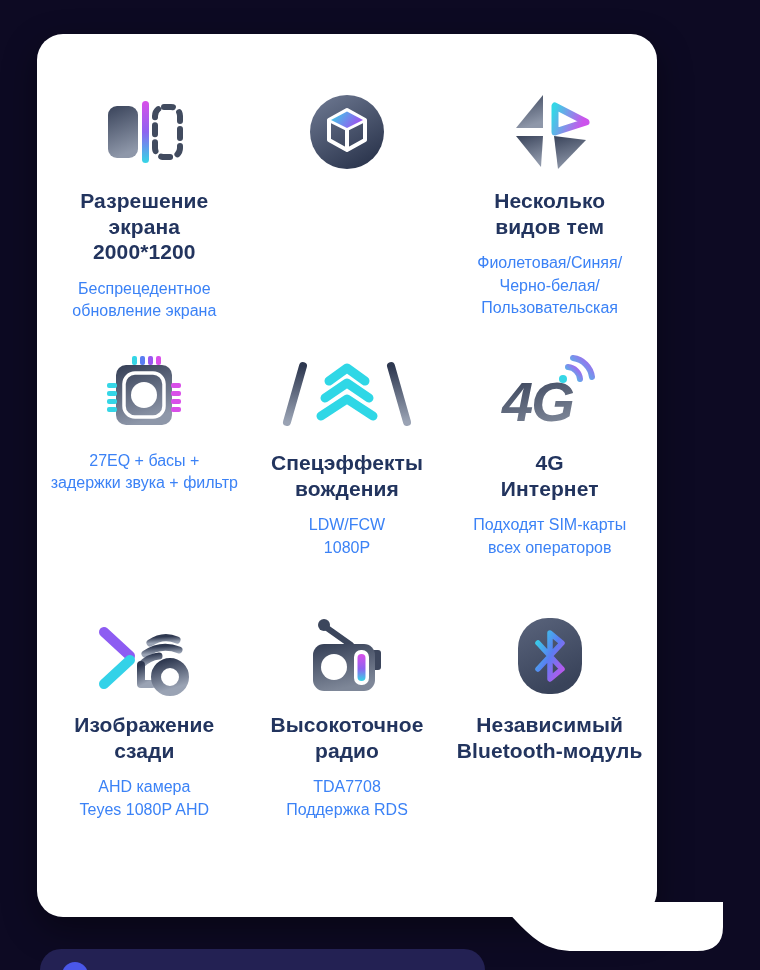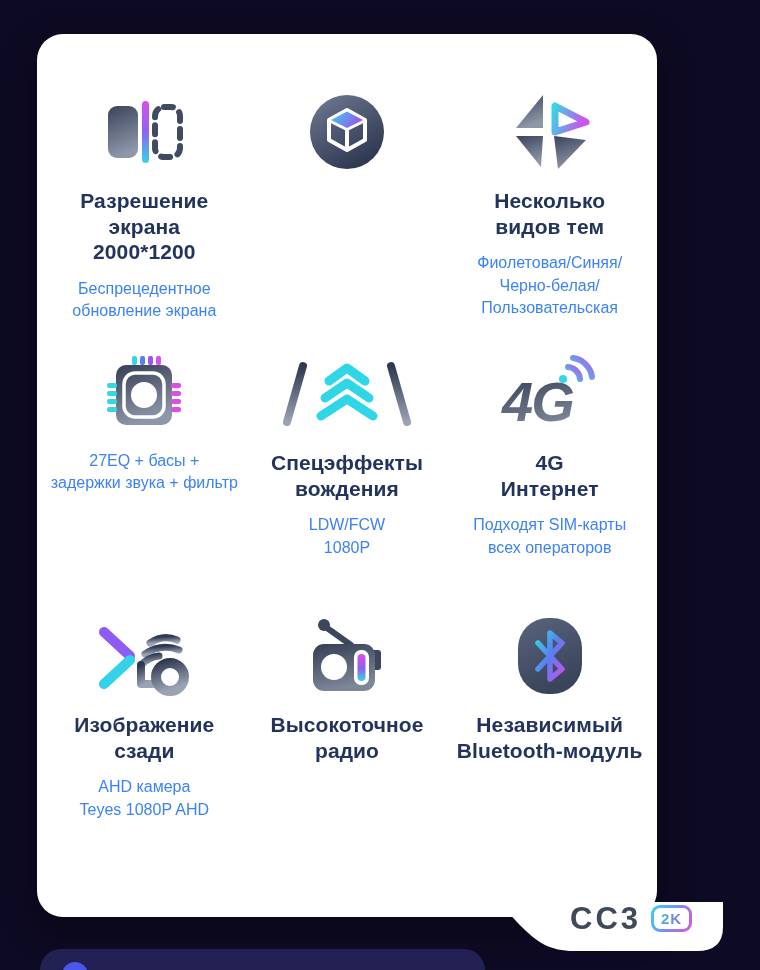--- a/index.html
+++ b/index.html
@@ -234,20 +234,22 @@
             <line x1="22" y1="14" x2="46" y2="31" stroke="#3c465c" stroke-width="6" stroke-linecap="round"></line>
             <rect x="66" y="36" width="10" height="20" rx="3" fill="#3c465c"></rect>
             <rect x="8" y="30" width="62" height="47" rx="11" fill="url(#dk8)"></rect>
             <circle cx="29" cy="53" r="13" fill="#ffffff"></circle>
             <rect x="49" y="36" width="15" height="35" rx="7" fill="#ffffff"></rect>
             <rect x="52.5" y="40" width="8" height="27" rx="4" fill="url(#cp8)"></rect>
           </svg>
         </div>
         <h3 class="f-title">Высокоточное
 радио</h3>
+        <p class="f-sub">TDA7708
+Поддержка RDS</p>
       </div>
 
       <div class="cell">
         <div class="icon-wrap">
           <svg width="76" height="84" viewBox="0 0 76 84">
             <defs>
               <linearGradient id="dk9" x1="0" y1="0" x2="0.4" y2="1">
                 <stop offset="0" stop-color="#5a647c"></stop>
                   <stop offset="1" stop-color="#39435a"></stop>
               </linearGradient>
@@ -268,19 +270,13 @@
     </div>
   </div>
 
   <svg class="tab-svg" viewBox="0 0 263 50" preserveAspectRatio="none">
     <path d="M23 0 C45 2 50 14 66 29 C78 40 90 49 114 49 L237 49 Q263 49 263 25 L263 0 Z" fill="#ffffff"></path>
   </svg>
 
   <div class="next-card"></div>
   <div class="next-dot"></div>
 
-  <div class="logo">
-    <span class="logo-text">CC3</span>
-    <span class="logo-badge">
-        <span>2K</span>
-      </span>
-  </div>
 </div>
 
 </body></html>

